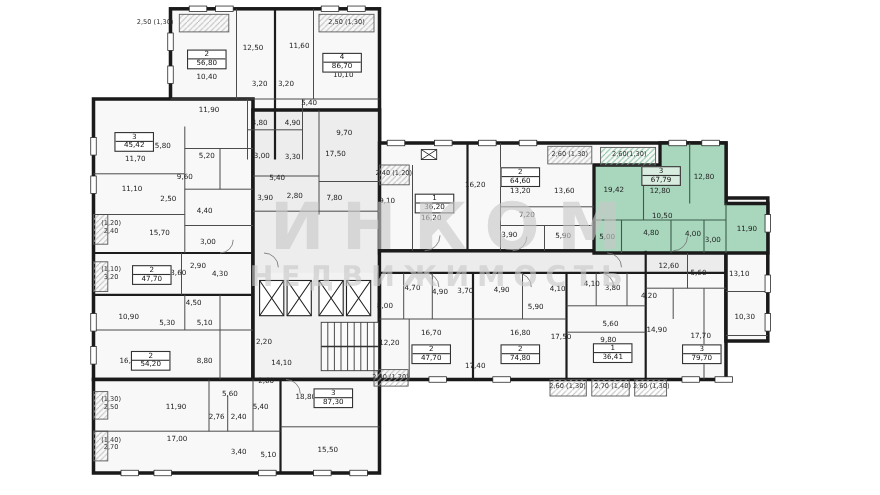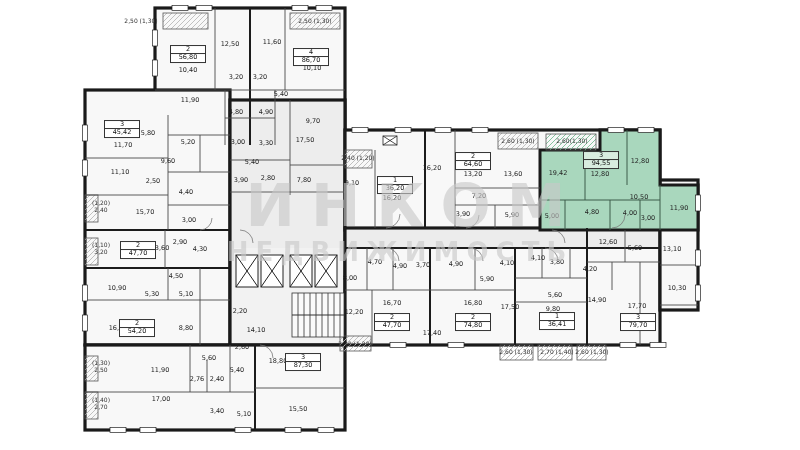--- a/index.html
+++ b/index.html
@@ -261,21 +261,21 @@
       <div class="room-lab" style="left: 392px; top: 198px;">16,20</div>
       <div class="room-lab" style="left: 432px; top: 168px;">16,20</div>
       <div class="room-lab" style="left: 473px; top: 174px; text-align: center;">13,20</div>
       <div class="room-lab" style="left: 513px; top: 174px;">13,60</div>
       <div class="room-lab" style="left: 479px; top: 196px;">7,20</div>
       <div class="room-lab" style="left: 463px; top: 214px;">3,90</div>
       <div class="room-lab" style="left: 512px; top: 215px;">5,90</div>
       <div class="room-lab" style="left: 558px; top: 173px;">19,42</div>
       <div class="room-lab" style="left: 600px; top: 174px;">12,80</div>
       <div class="room-lab" style="left: 640px; top: 161px;">12,80</div>
-      <div class="room-lab" style="left: 639px; top: 197px;">10,50</div>
+      <div class="room-lab" style="left: 602px; top: 197px;">10,50</div>
       <div class="room-lab" style="left: 592px; top: 212px;">4,80</div>
       <div class="room-lab" style="left: 630px; top: 213px;">4,00</div>
       <div class="room-lab" style="left: 648px; top: 218px;">3,00</div>
       <div class="room-lab" style="left: 552px; top: 216px;">5,00</div>
       <div class="room-lab" style="left: 679px; top: 208px;">11,90</div>
       <div class="room-lab" style="left: 350px; top: 278px;">8,00</div>
       <div class="room-lab" style="left: 375px; top: 262px;">4,70</div>
       <div class="room-lab" style="left: 400px; top: 266px;">4,90</div>
       <div class="room-lab" style="left: 354px; top: 312px;">12,20</div>
       <div class="room-lab" style="left: 392px; top: 303px;">16,70</div>
@@ -337,21 +337,21 @@
       <div class="apt-lab" style="left: 395px; top: 185px;">
         <span class="num">1</span>
         <span class="ar">36,20</span>
       </div>
       <div class="apt-lab" style="left: 473px; top: 161px;">
         <span class="num">2</span>
         <span class="ar">64,60</span>
       </div>
       <div class="apt-lab hl" style="left: 601px; top: 160px;">
         <span class="num">3</span>
-        <span class="ar">94,55</span>
+        <span class="ar">67,79</span>
       </div>
       <div class="apt-lab" style="left: 392px; top: 322px;">
         <span class="num">2</span>
         <span class="ar">47,70</span>
       </div>
       <div class="apt-lab" style="left: 473px; top: 322px;">
         <span class="num">2</span>
         <span class="ar">74,80</span>
       </div>
       <div class="apt-lab" style="left: 557px; top: 321px;">

